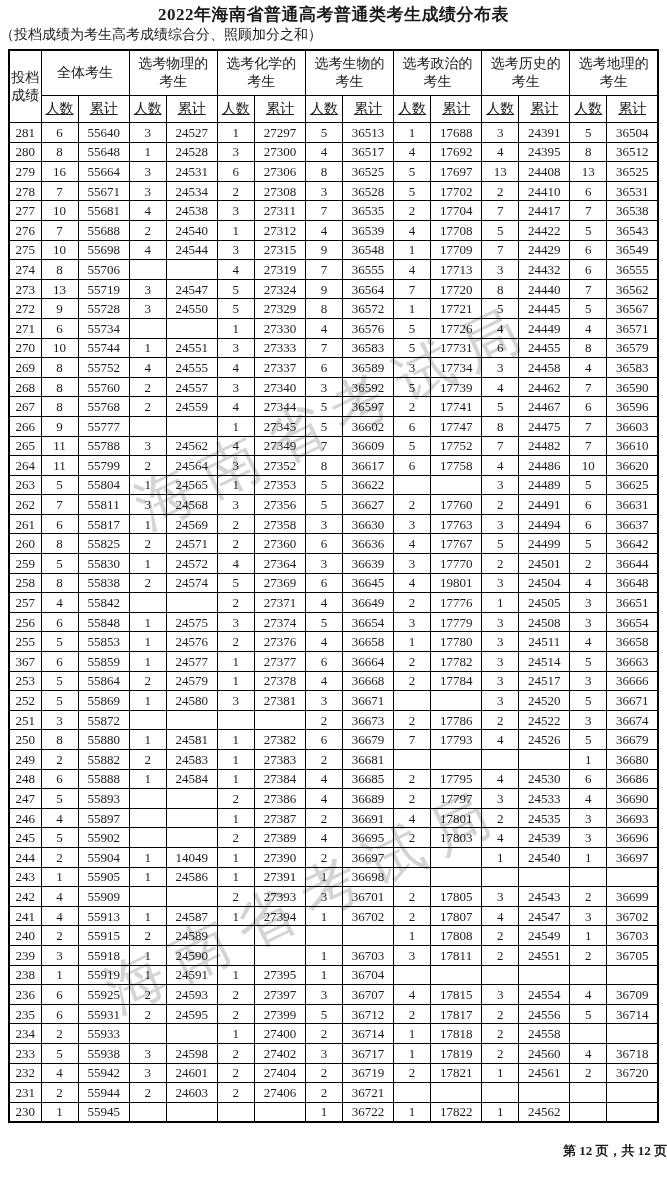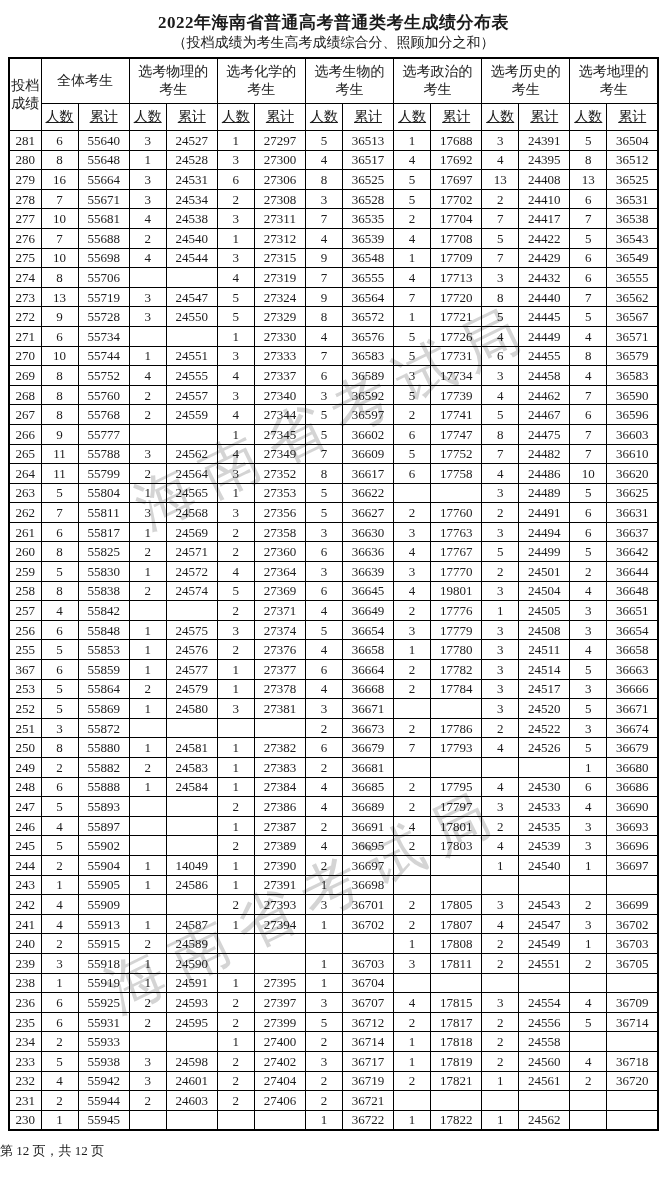--- a/index.html
+++ b/index.html
@@ -3,25 +3,25 @@
 <meta charset="utf-8">
 <style>
   html,body{margin:0;padding:0;background:#ffffff;}
   body{
     width:667px;height:1179px;overflow:hidden;
     font-family:"Liberation Serif","DejaVu Serif",serif;
     color:#1b1b1b;position:relative;
   }
   .page{position:relative;width:667px;height:1179px;}
   .title{
-    margin:0;padding-top:12px;text-align:center;
+    margin:0;padding-top:4px;text-align:center;
     font-size:17px;font-weight:bold;letter-spacing:.5px;line-height:21px;
   }
   .subtitle{
-    text-align:center;font-size:14px;line-height:18px;margin-top:1px;
+    text-align:left;font-size:14px;line-height:18px;margin-top:1px;
   }
   .watermark{
     position:absolute;z-index:1;white-space:nowrap;
     font-size:58px;letter-spacing:14px;color:rgba(125,125,125,.33);
     transform:rotate(-26deg);
     font-family:"Liberation Serif","DejaVu Serif",serif;
   }
   .wm1{left:118px;top:378px;}
   .wm2{left:88px;top:862px;}
   table{
@@ -34,21 +34,21 @@
     padding:0;font-weight:normal;overflow:hidden;
   }
   thead th{font-size:14px;}
   tr.hdr-groups th{height:44px;line-height:18px;}
   tr.hdr-groups th.group-h{padding:0 7px;}
   tr.hdr-subs th{height:26px;text-decoration:underline;}
   th.score-h{line-height:17px;font-size:14px;margin-left:6px;}
   tbody td{height:18.6px;font-size:13px;line-height:13px;}
   .footer{
     position:absolute;left:0;bottom:19px;width:100%;
-    text-align:left;font-size:13px;z-index:2;
+    text-align:right;font-size:13px;z-index:2;font-weight:bold;
   }
 </style>
 </head>
 <body>
 
 <div class="page">
   <div class="watermark wm1">海南省考试局</div>
   <div class="watermark wm2">海南省考试局</div>
 
   <h1 class="title">2022年海南省普通高考普通类考生成绩分布表</h1>

